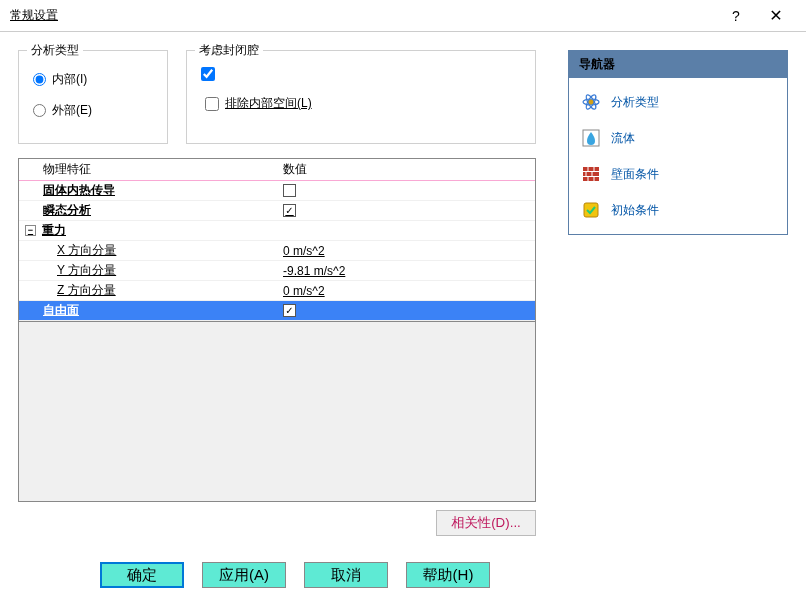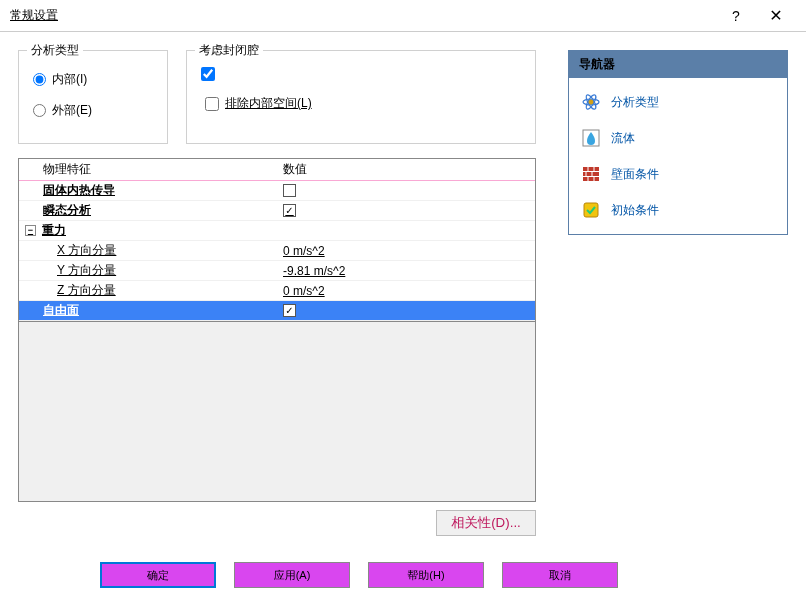--- a/index.html
+++ b/index.html
@@ -49,21 +49,21 @@
 .related-btn-row { display: flex; justify-content: flex-end; margin-top: 8px; }
 .related-btn { width: 100px; height: 26px; border: 1px solid #bbb; background: #f0f0f0; color: #be185d; cursor: default; }
 
 .nav-panel { border: 1px solid #5b7fa8; }
 .nav-header { background: #5b7fa8; color: #000000; padding: 5px 10px; font-weight: bold; }
 .nav-body { background: #fff; padding: 6px 2px; }
 .nav-item { display: flex; align-items: center; padding: 8px 10px; cursor: pointer; color: #0054a6; }
 .nav-item .nav-icon { width: 20px; height: 20px; margin-right: 10px; display: flex; align-items: center; justify-content: center; }
 
 .button-row { position: absolute; bottom: 12px; left: 0; right: 18px; display: flex; justify-content: flex-start; gap: 18px; padding-left: 100px; }
-.btn { width: 116px; height: 26px; border: 1px solid #888; background: #d946ef; cursor: pointer; font-family: inherit; font-size: 11px; }
+.btn { width: 84px; height: 26px; border: 1px solid #888; background: #5eead4; cursor: pointer; font-family: inherit; font-size: 15px; }
 .btn.default { border: 2px solid #0078d7; }
 
 svg { display: block; }
 </style>
 </head>
 <body>
 
 <div class="titlebar">
   <span class="title">常规设置</span>
   <span class="help-btn">?</span>
@@ -216,15 +216,15 @@
             <span>初始条件</span>
           </div>
         </div>
     </div>
   </div>
 </div>
 
 <div class="button-row">
   <button class="btn default">确定</button>
   <button class="btn">应用(A)</button>
+  <button class="btn">取消</button>
   <button class="btn">帮助(H)</button>
-  <button class="btn">取消</button>
 </div>
 
 </body></html>

